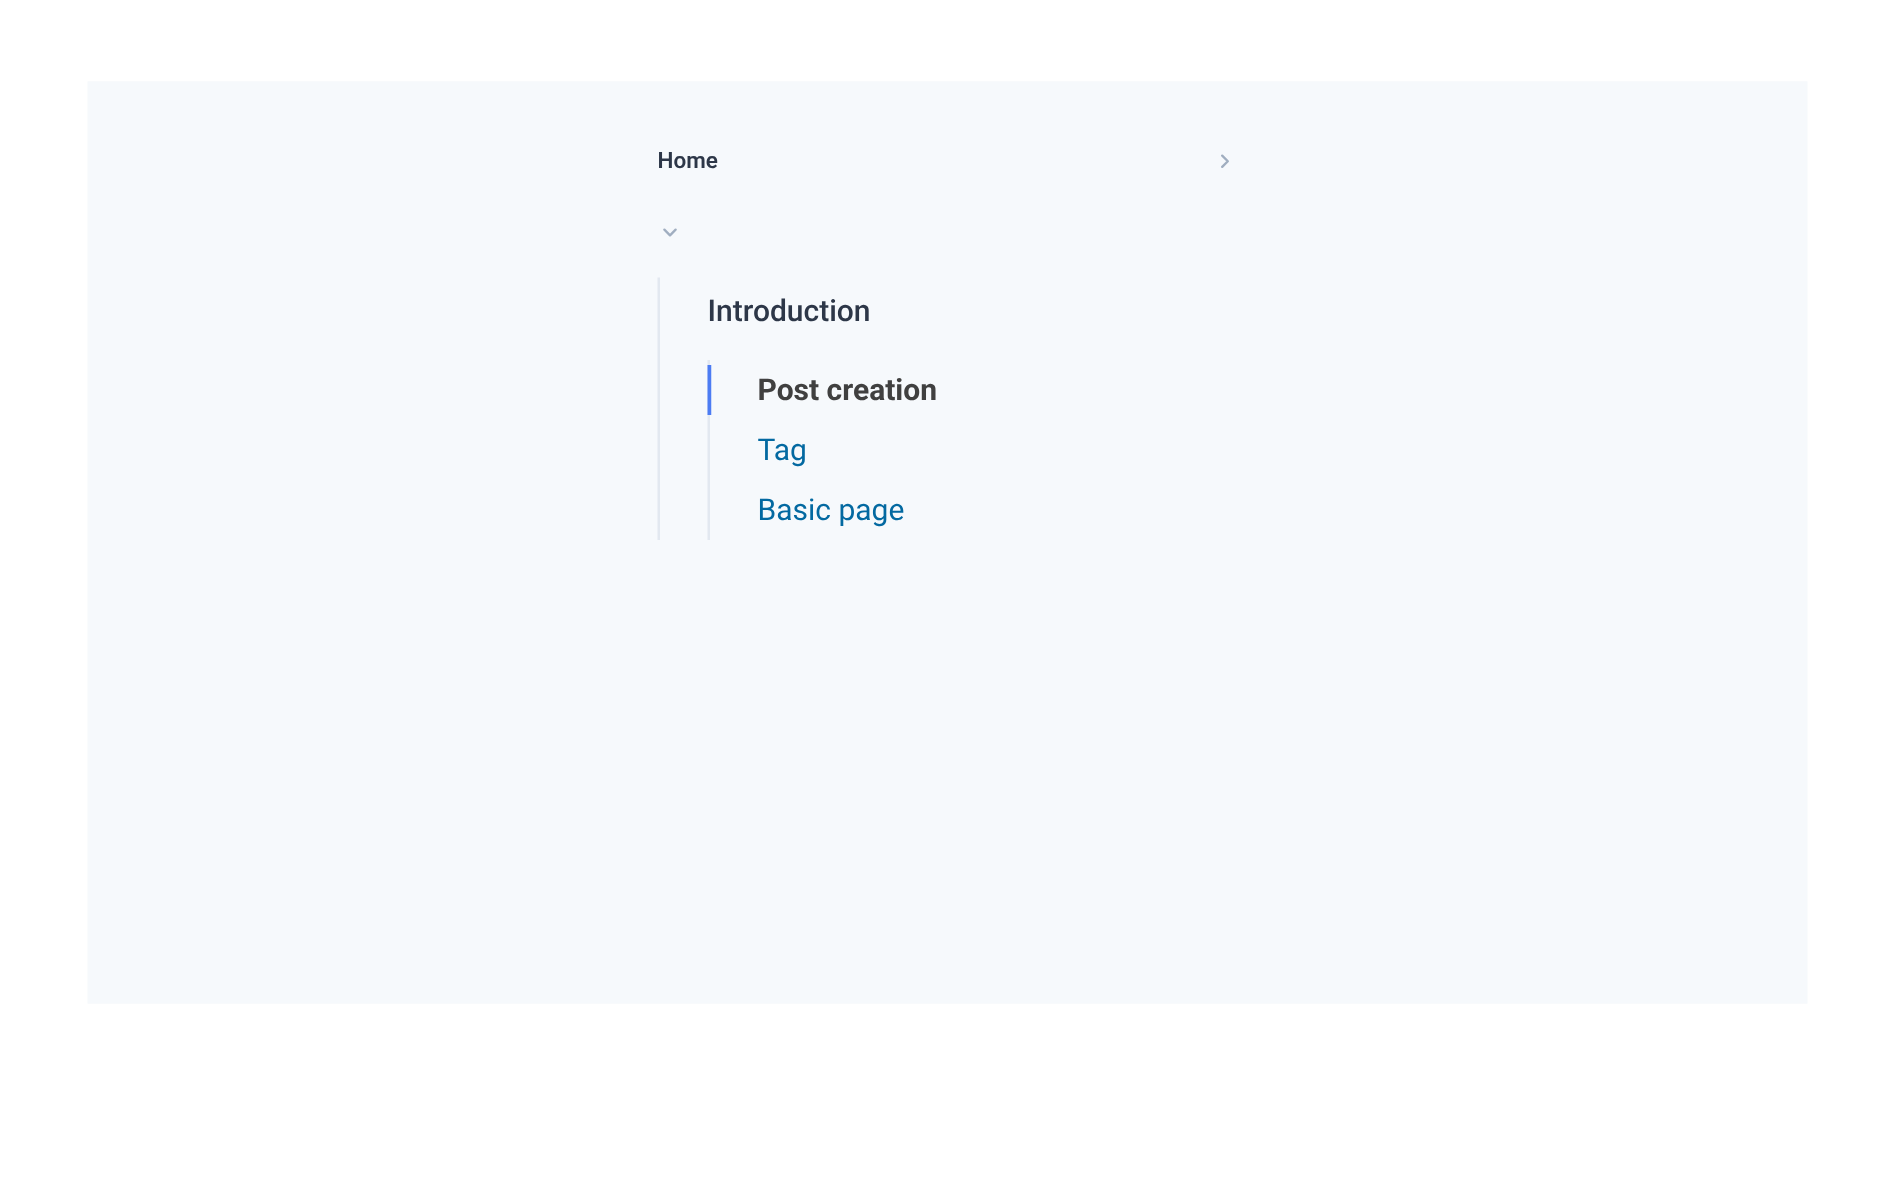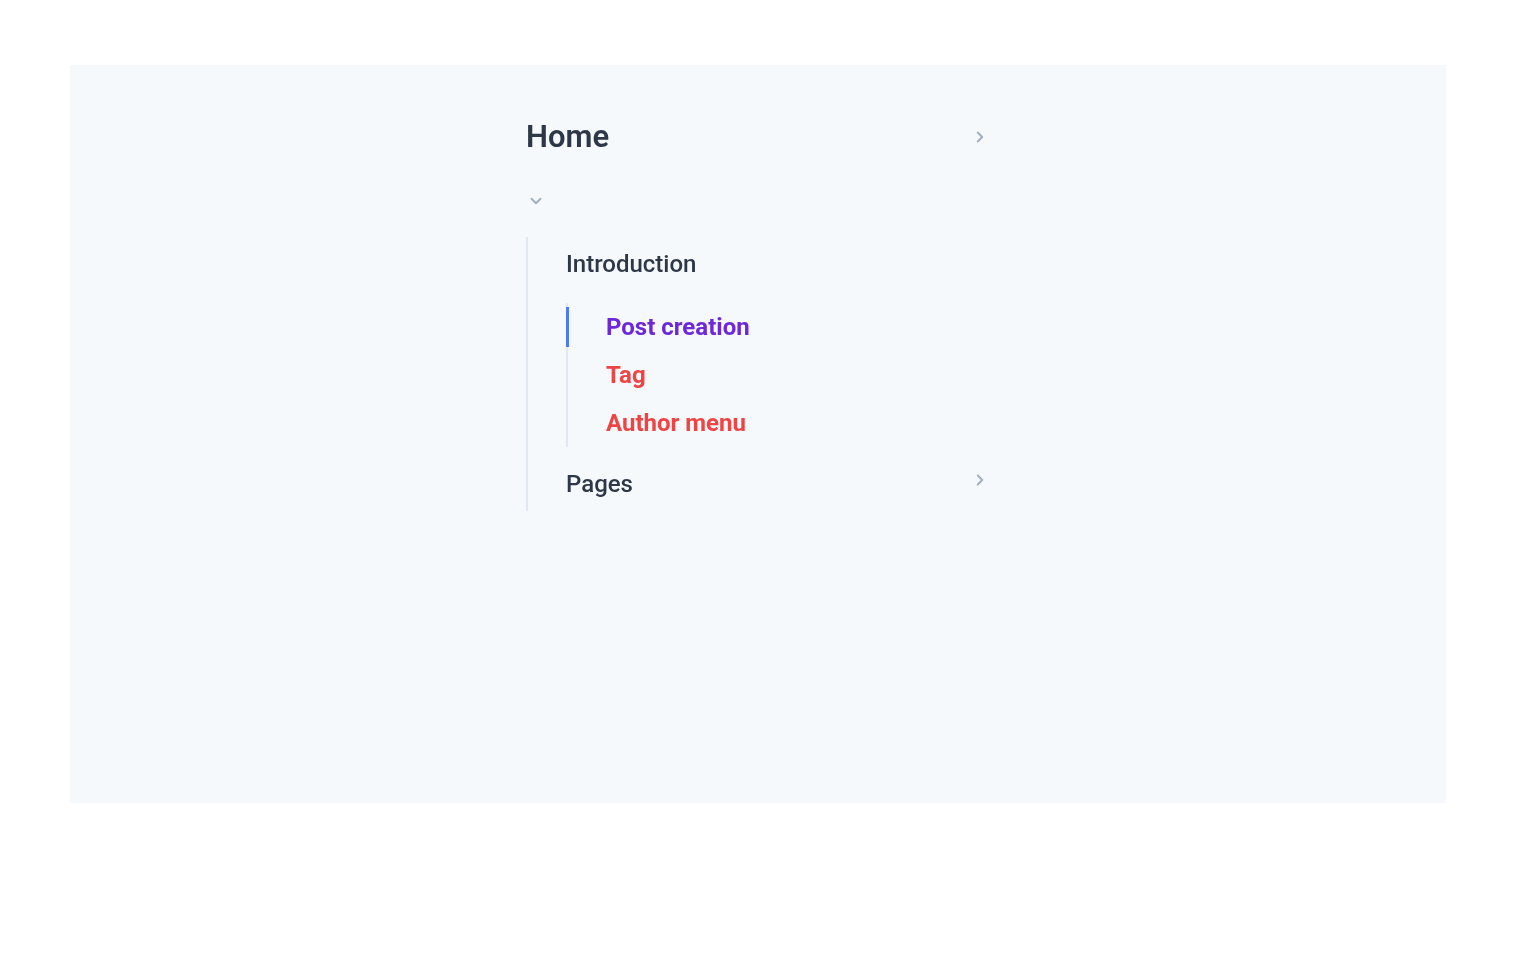--- a/index.html
+++ b/index.html
@@ -28,21 +28,21 @@
     
     .menu-item {
       display: flex;
       align-items: center;
       justify-content: space-between;
       padding: 18px 0;
       cursor: pointer;
     }
     
     .menu-item-label {
-      font-size: 31px;
+      font-size: 18px;
       font-weight: 600;
       color: #2d3748;
       line-height: 1.2;
     }
     
     .chevron {
       width: 20px;
       height: 20px;
       display: flex;
       align-items: center;
@@ -85,36 +85,36 @@
     .subsubmenu-item {
       display: flex;
       align-items: center;
       padding: 10px 0 10px 38px;
       cursor: pointer;
       position: relative;
     }
     
     .subsubmenu-item-label {
       font-size: 24px;
-      font-weight: 700;
-      color: #ef4444;
+      font-weight: 400;
+      color: #0369a1;
     }
     
     .subsubmenu-item.active::before {
       content: "";
       position: absolute;
       left: -2px;
       top: 4px;
       bottom: 4px;
       width: 3px;
       background: #4c7cf3;
     }
     
     .subsubmenu-item.active .subsubmenu-item-label {
-      color: #6d28d9;
+      color: #404040;
       font-weight: 700;
     }
   </style>
 </head>
 <body>
 
 <div class="container">
   <nav class="menu">
 
     <div class="menu-item">
@@ -143,30 +143,22 @@
 
 
       <div class="subsubmenu">
         <div class="subsubmenu-item active">
           <span class="subsubmenu-item-label">Post creation</span>
         </div>
         <div class="subsubmenu-item">
           <span class="subsubmenu-item-label">Tag</span>
         </div>
         <div class="subsubmenu-item">
-          <span class="subsubmenu-item-label">Author menu</span>
+          <span class="subsubmenu-item-label">Basic page</span>
         </div>
       </div>
 
-      <div class="submenu-item">
-        <span class="submenu-item-label">Pages</span>
-        <span class="chevron">
-          <svg viewBox="0 0 24 24" fill="none" stroke="currentColor" stroke-width="2.5" stroke-linecap="round" stroke-linejoin="round">
-              <polyline points="9 18 15 12 9 6"></polyline>
-            </svg>
-        </span>
-      </div>
 
     </div>
 
 
   </nav>
 </div>
 
 </body></html>

